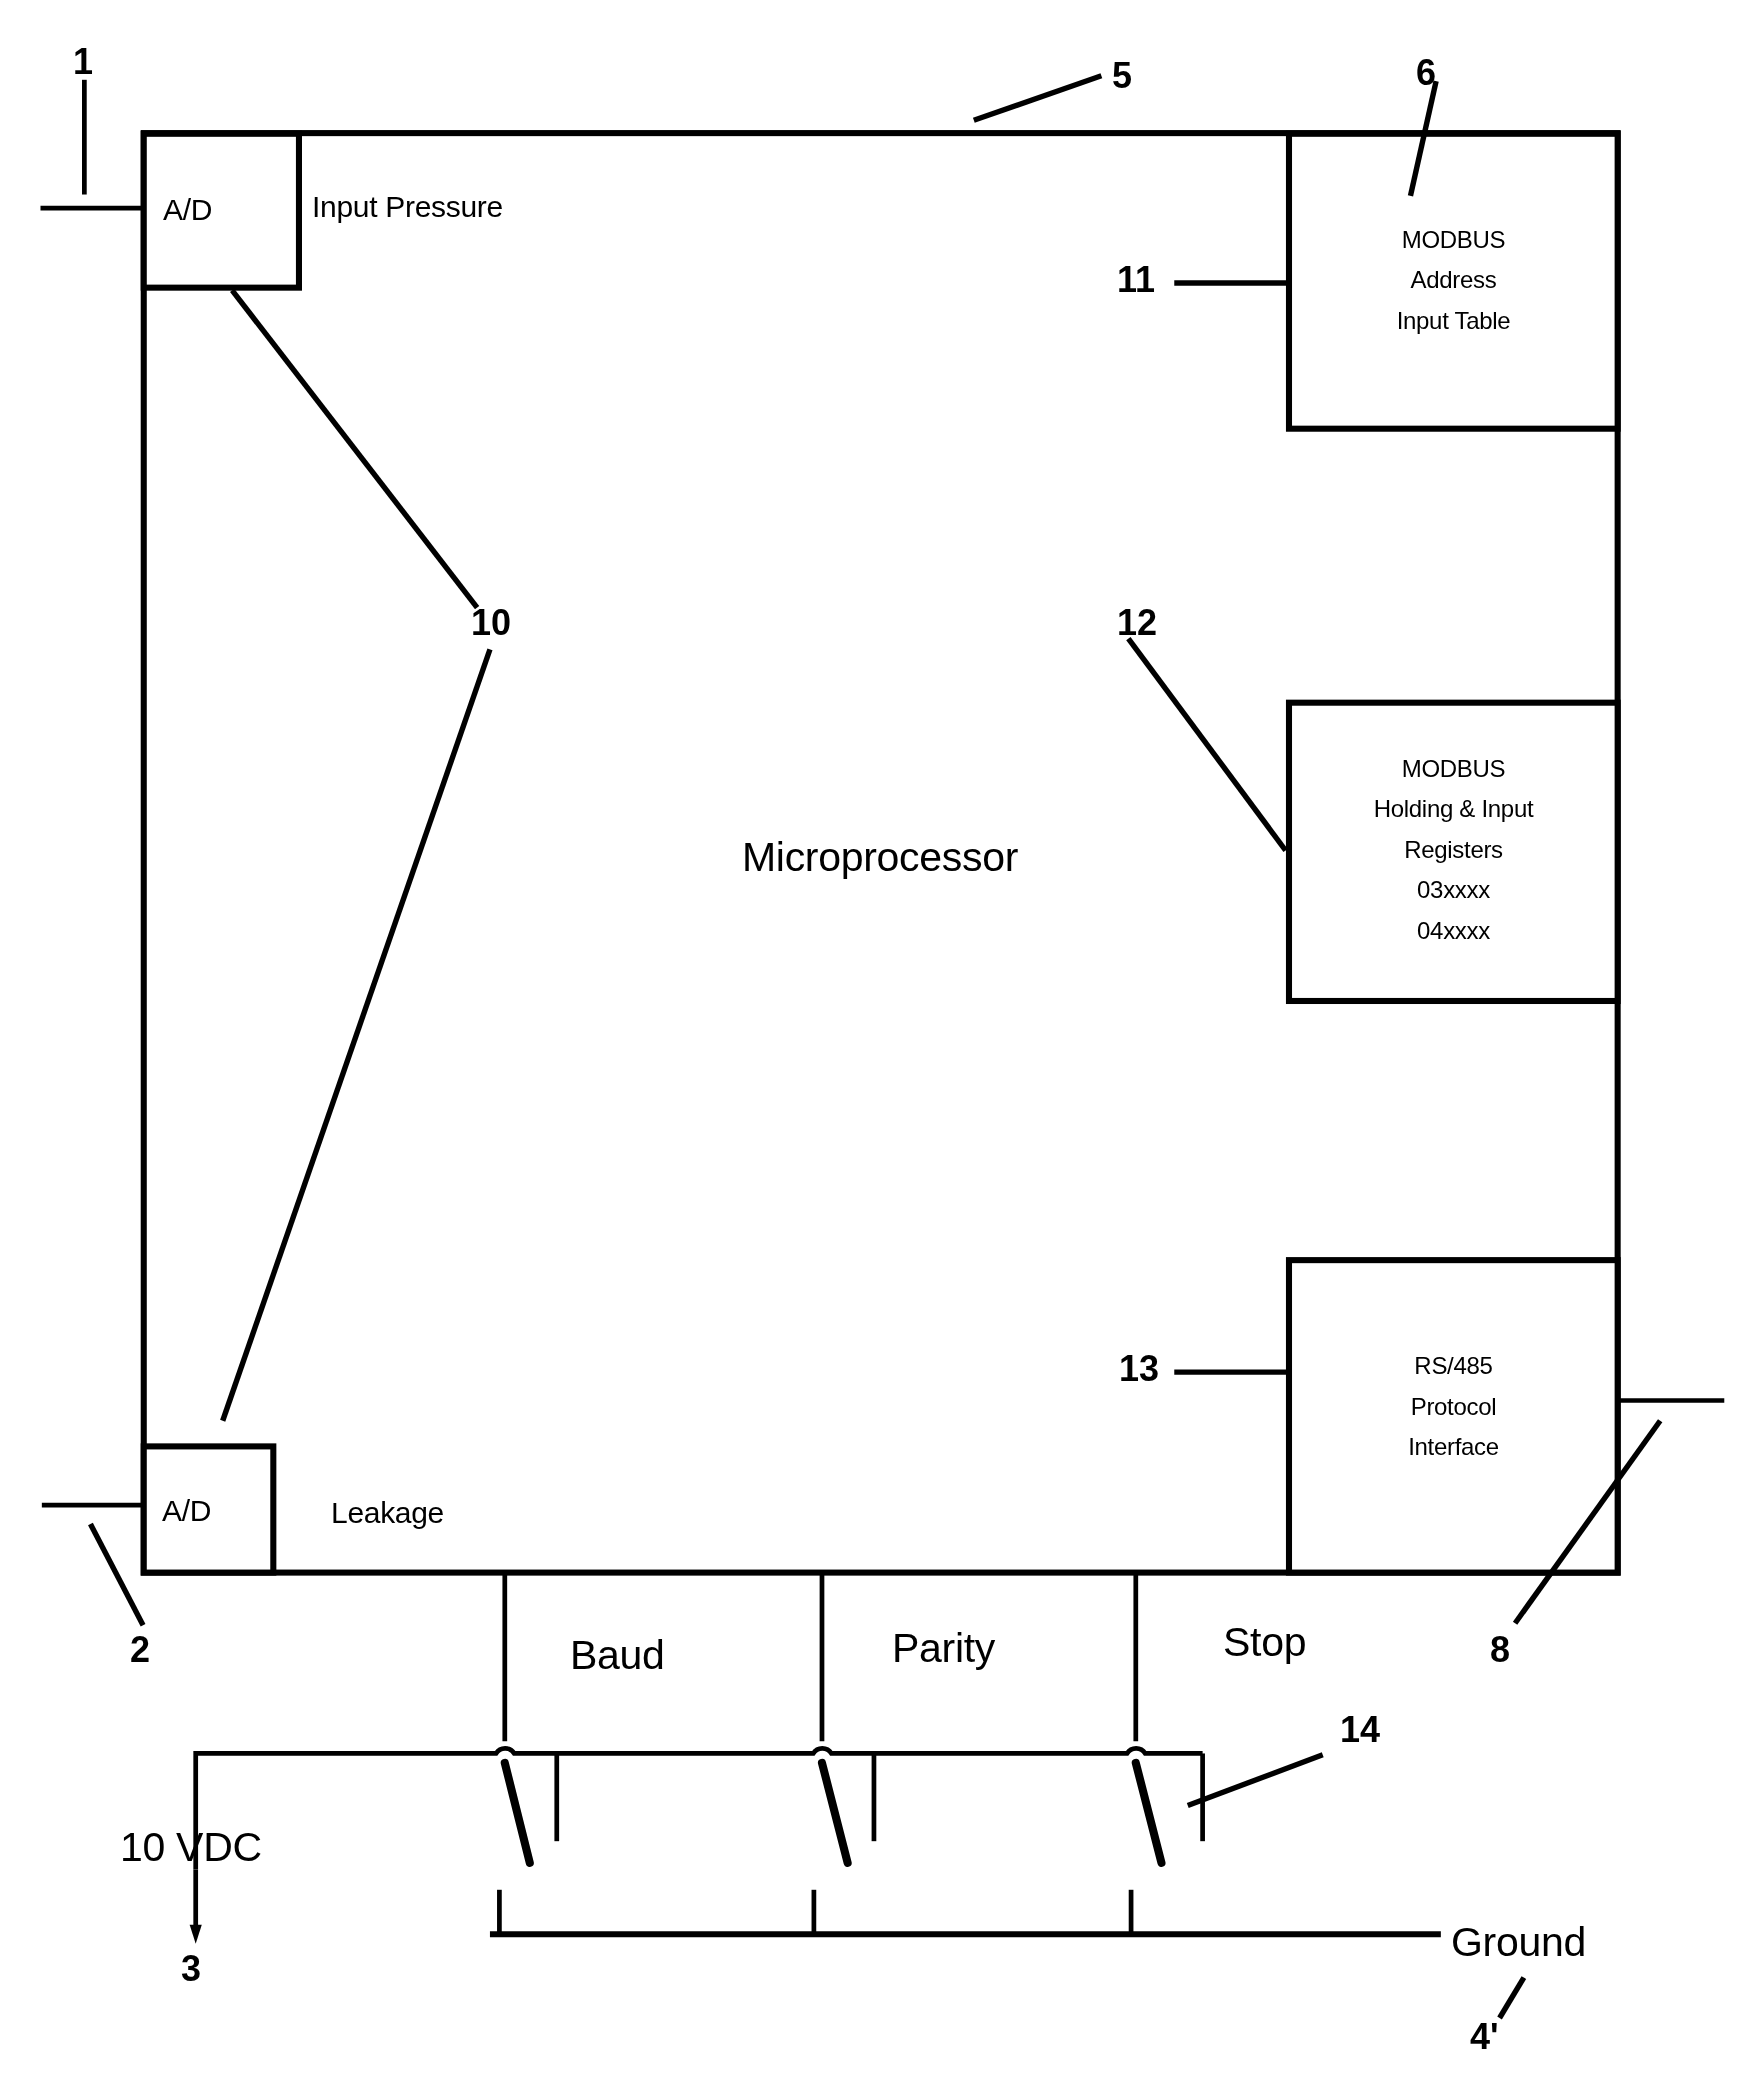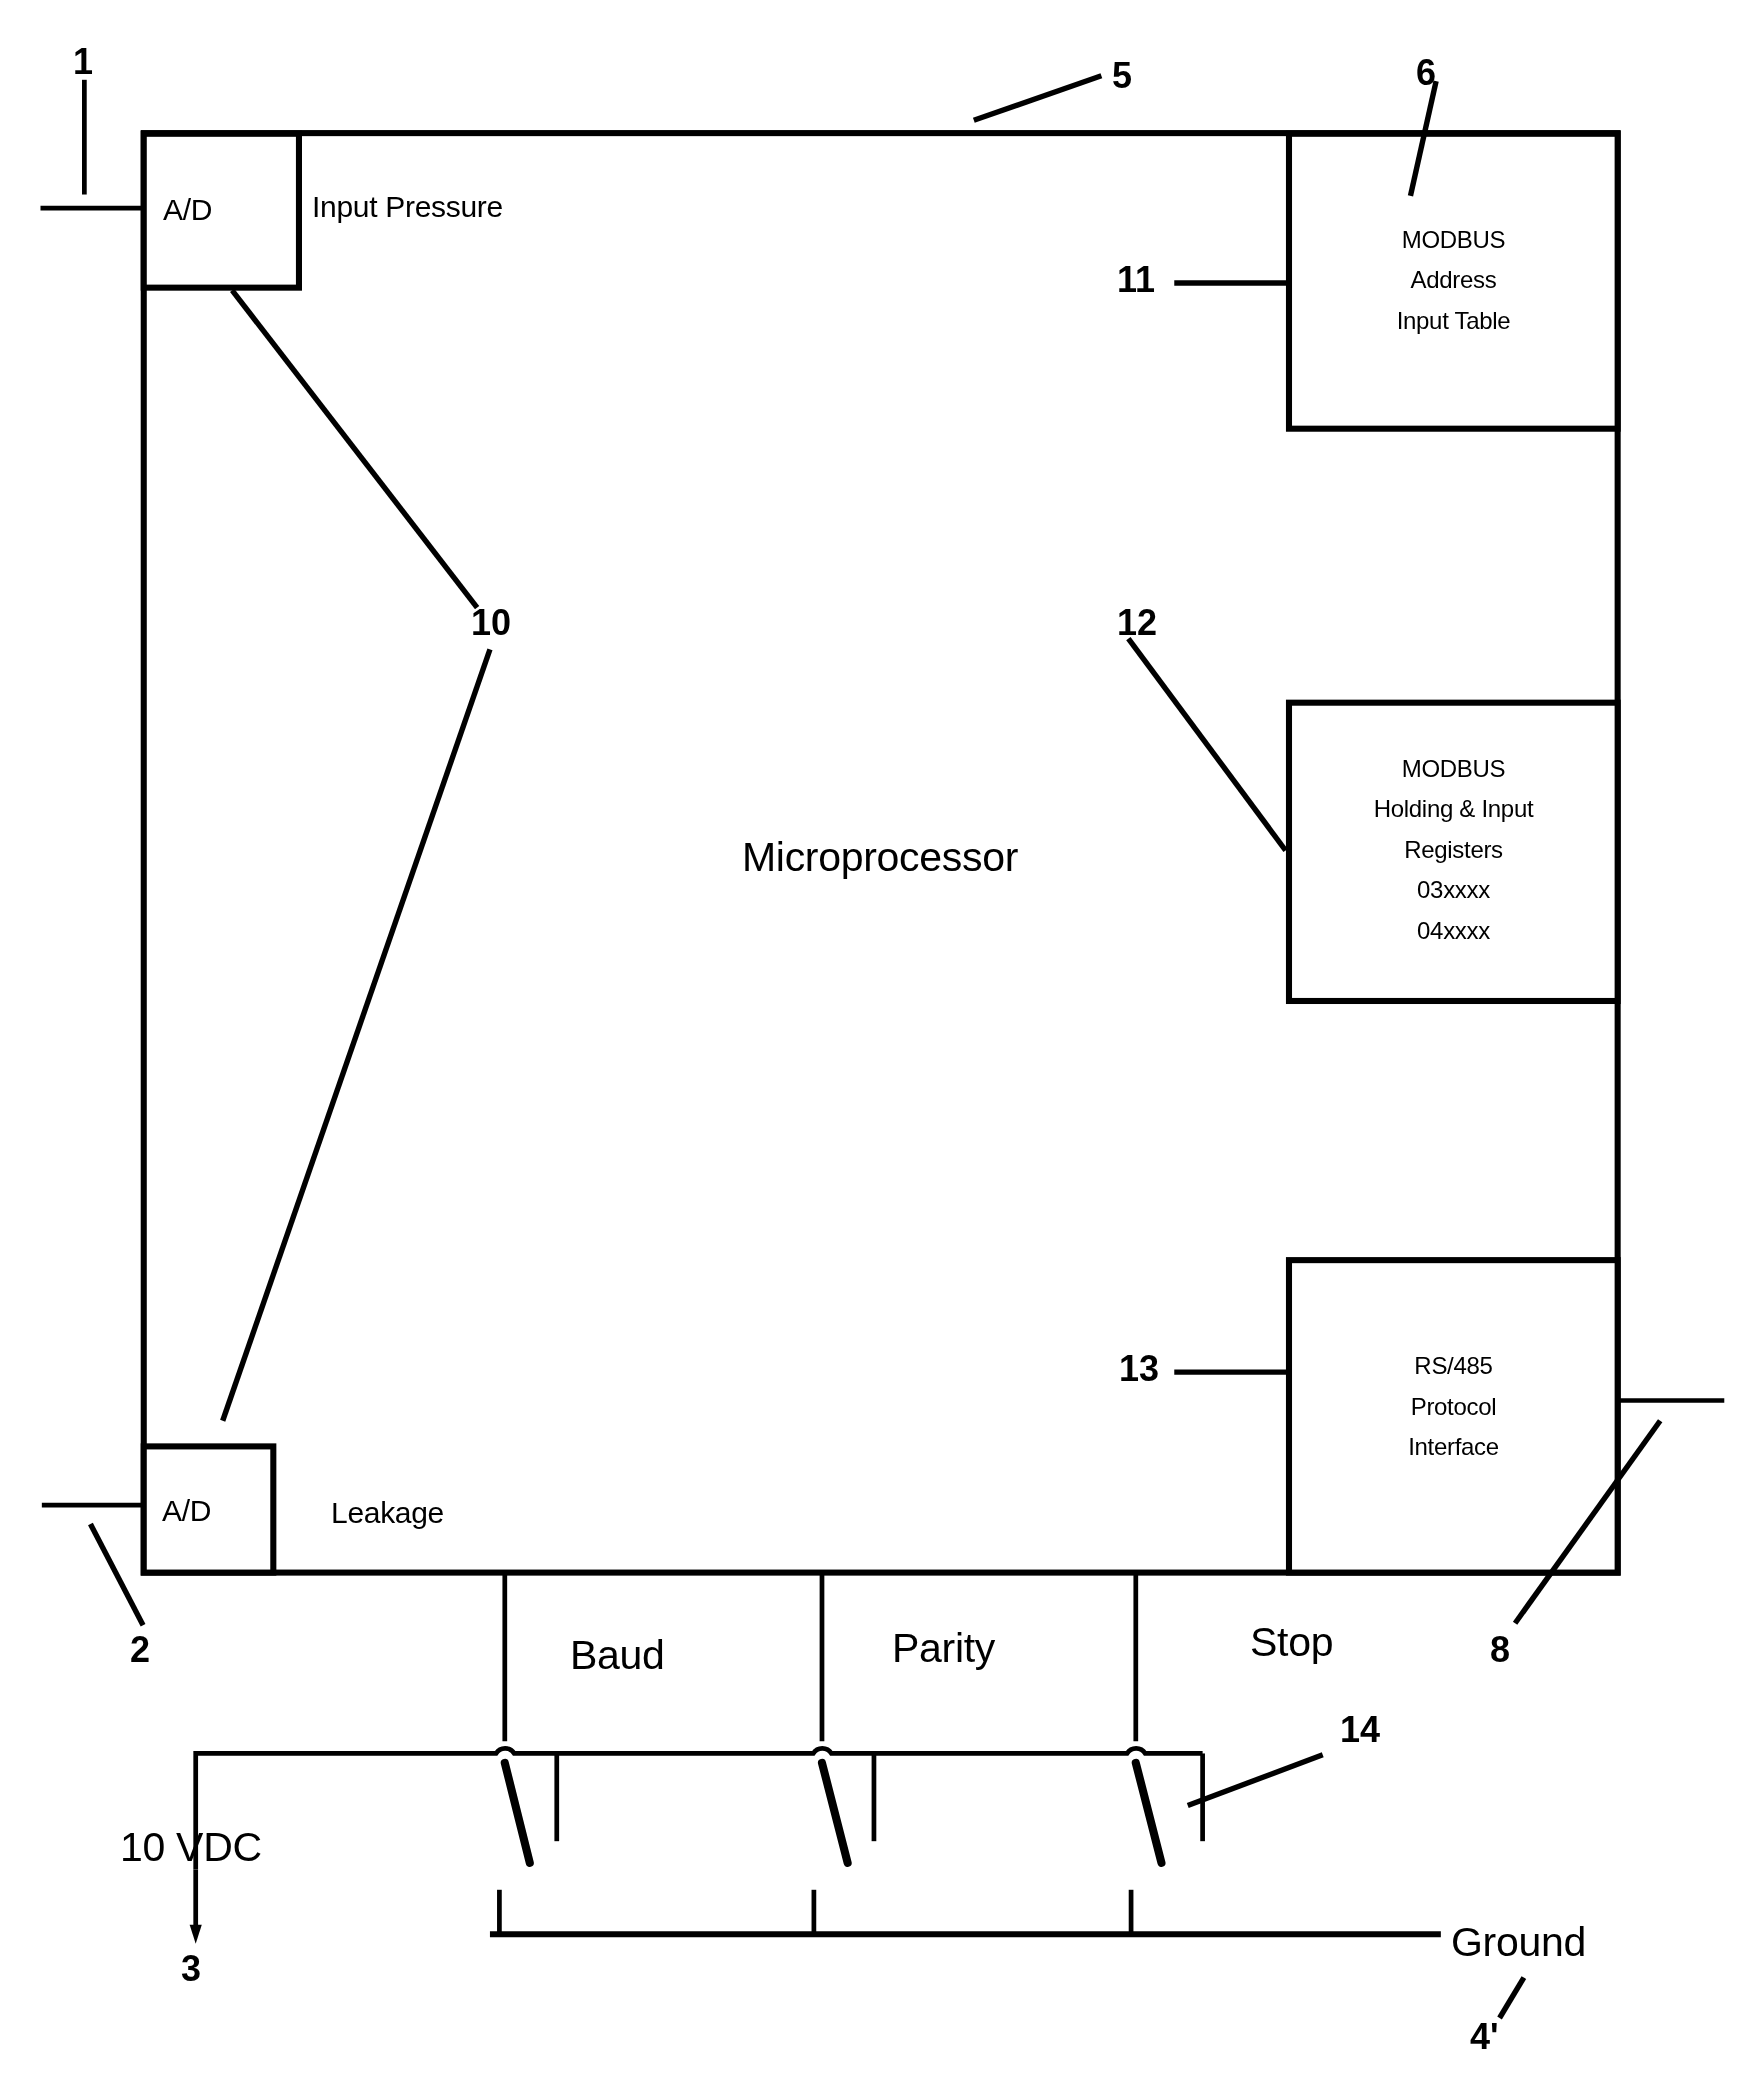--- a/index.html
+++ b/index.html
@@ -147,21 +147,21 @@
   <div class="lbl boxlbl ctr" style="left:1289px; top:835px; width:329px;">Registers</div>
   <div class="lbl boxlbl ctr" style="left:1289px; top:875px; width:329px;">03xxxx</div>
   <div class="lbl boxlbl ctr" style="left:1289px; top:916px; width:329px;">04xxxx</div>
 
   <div class="lbl boxlbl ctr" style="left:1289px; top:1351px; width:329px;">RS/485</div>
   <div class="lbl boxlbl ctr" style="left:1289px; top:1392px; width:329px;">Protocol</div>
   <div class="lbl boxlbl ctr" style="left:1289px; top:1432px; width:329px;">Interface</div>
 
   <div class="lbl bigtxt" style="left:570px; top:1630px;">Baud</div>
   <div class="lbl bigtxt" style="left:892px; top:1623px;">Parity</div>
-  <div class="lbl bigtxt" style="left:1250px; top:1617px;">Stop</div>
+  <div class="lbl bigtxt" style="left:1223px; top:1617px;">Stop</div>
 
   <div class="lbl bigtxt" style="left:120px; top:1822px;">10 VDC</div>
   <div class="lbl bigtxt" style="left:1451px; top:1917px;">Ground</div>
 
   <div class="lbl ref" style="left:73px; top:40px;">1</div>
   <div class="lbl ref" style="left:130px; top:1628px;">2</div>
   <div class="lbl ref" style="left:181px; top:1947px;">3</div>
   <div class="lbl ref" style="left:1470px; top:2015px;">4'</div>
   <div class="lbl ref" style="left:1112px; top:54px;">5</div>
   <div class="lbl ref" style="left:1416px; top:51px;">6</div>

